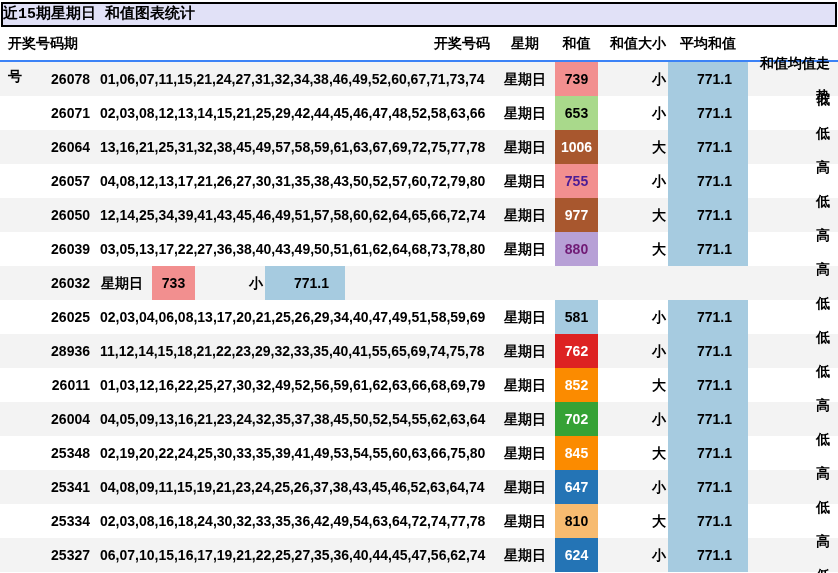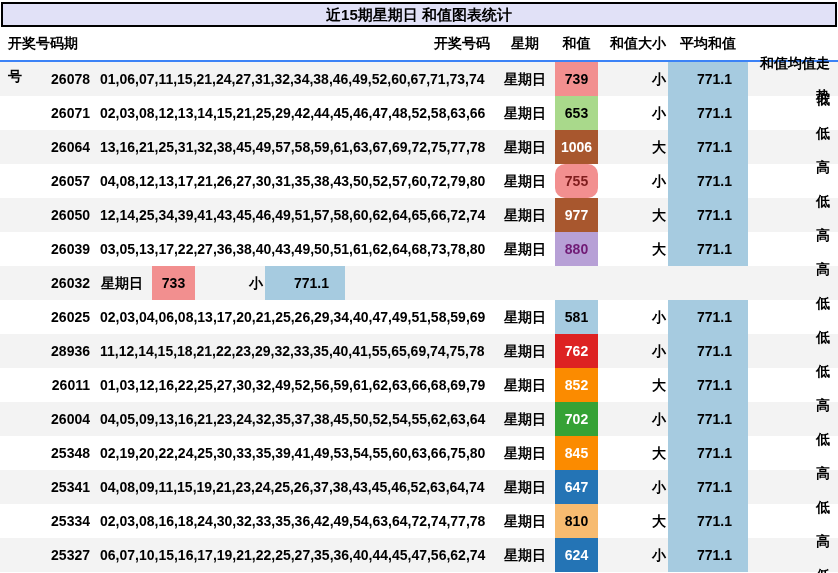--- a/index.html
+++ b/index.html
@@ -7,24 +7,24 @@
     width:838px;height:573px;overflow:hidden;
     font-family:"Liberation Sans","DejaVu Sans",sans-serif;
     color:#000;
   }
   
   .title-bar{
     margin:2px 1px 0 1px;
     height:21px;
     border:2px solid #000;
     background:#e1e1f7;
-    text-align:center;
     font-weight:bold;
     font-size:15px;
     line-height:21px;
+    font-family:Liberation Mono, monospace;
   }
   
   .header-row{
     display:flex;
     height:33px;
     line-height:33px;
     background:#ffffff;
     border-bottom:2px solid #3b82f6;
     font-weight:bold;
     font-size:14px;
@@ -97,21 +97,21 @@
     <div class="c-sum" style="background: rgb(168, 87, 46); color: rgb(255, 255, 255);">1006</div>
     <div class="c-size">大</div>
     <div class="c-avg" style="background: rgb(166, 203, 224);">771.1</div>
     <div class="c-trend">高</div>
   </div>
 
   <div class="row">
     <div class="c-period">26057</div>
     <div class="c-nums">04,08,12,13,17,21,26,27,30,31,35,38,43,50,52,57,60,72,79,80</div>
     <div class="c-week">星期日</div>
-    <div class="c-sum" style="background: rgb(242, 143, 143); color: #7f1d1d; border-radius: 10px;">755</div>
+    <div class="c-sum" style="background: rgb(242, 143, 143); color: #4c1d95;">755</div>
     <div class="c-size">小</div>
     <div class="c-avg" style="background: rgb(166, 203, 224);">771.1</div>
     <div class="c-trend">低</div>
   </div>
 
   <div class="row">
     <div class="c-period">26050</div>
     <div class="c-nums">12,14,25,34,39,41,43,45,46,49,51,57,58,60,62,64,65,66,72,74</div>
     <div class="c-week">星期日</div>
     <div class="c-sum" style="background: rgb(168, 87, 46); color: rgb(255, 255, 255);">977</div>

